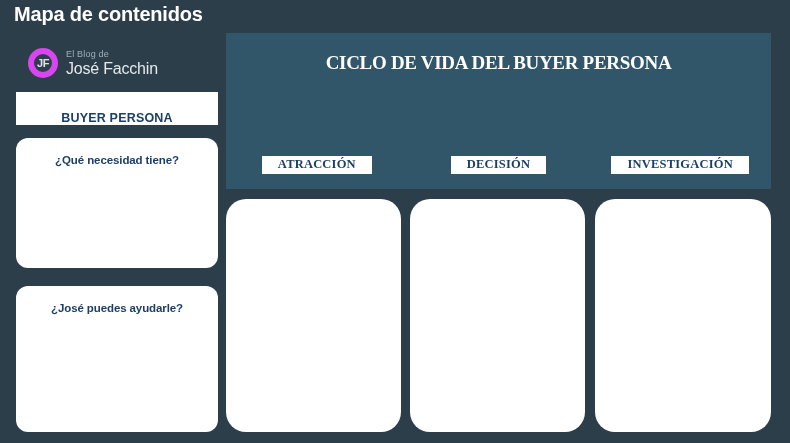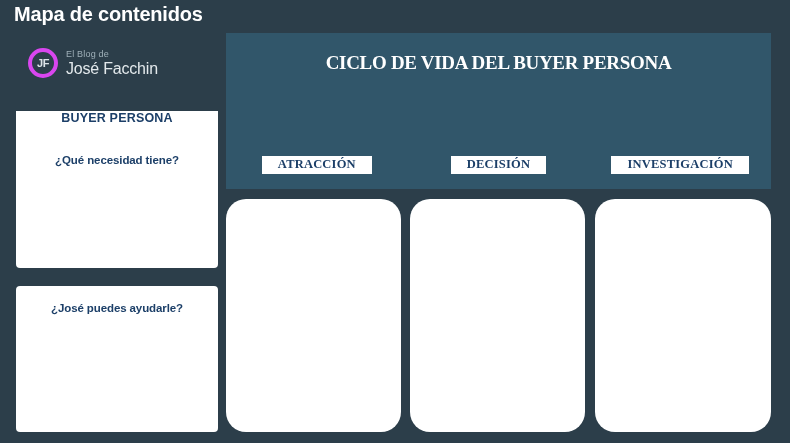--- a/index.html
+++ b/index.html
@@ -42,21 +42,21 @@
     position: absolute;
     left: 28px;
     top: 15px;
     display: flex;
     align-items: center;
     gap: 8px;
   }
   #brand-mark {
     width: 30px;
     height: 30px;
-    border: 4px solid #d946ef;
+    border: 6px solid #d946ef;
     border-radius: 50%;
     display: flex;
     align-items: center;
     justify-content: center;
     box-sizing: border-box;
   }
   #brand-mark span {
     font-size: 11px;
     font-weight: bold;
     color: #dde4e8;
@@ -80,37 +80,36 @@
   }
 
   .persona-header {
     position: absolute;
     left: 16px;
     top: 59px;
     width: 202px;
     height: 33px;
     background: #ffffff;
     display: flex;
-    align-items: flex-start;
-    justify-content: center;
-    margin-top: 19px;
+    align-items: flex-end;
+    justify-content: center;
   }
   .persona-header span {
     font-size: 12.5px;
     font-weight: bold;
     color: #1c3f68;
     letter-spacing: 0.2px;
   }
 
   .persona-card {
     position: absolute;
     left: 16px;
     width: 202px;
     background: #ffffff;
-    border-radius: 4px;
+    border-radius: 12px;
     box-sizing: border-box;
     padding-top: 16px;
   }
   #persona-card-0 { top: 105px; height: 130px; }
   #persona-card-1 { top: 253px; height: 146px; }
   .persona-card .q {
     display: block;
     text-align: center;
     font-size: 11.5px;
     font-weight: bold;

